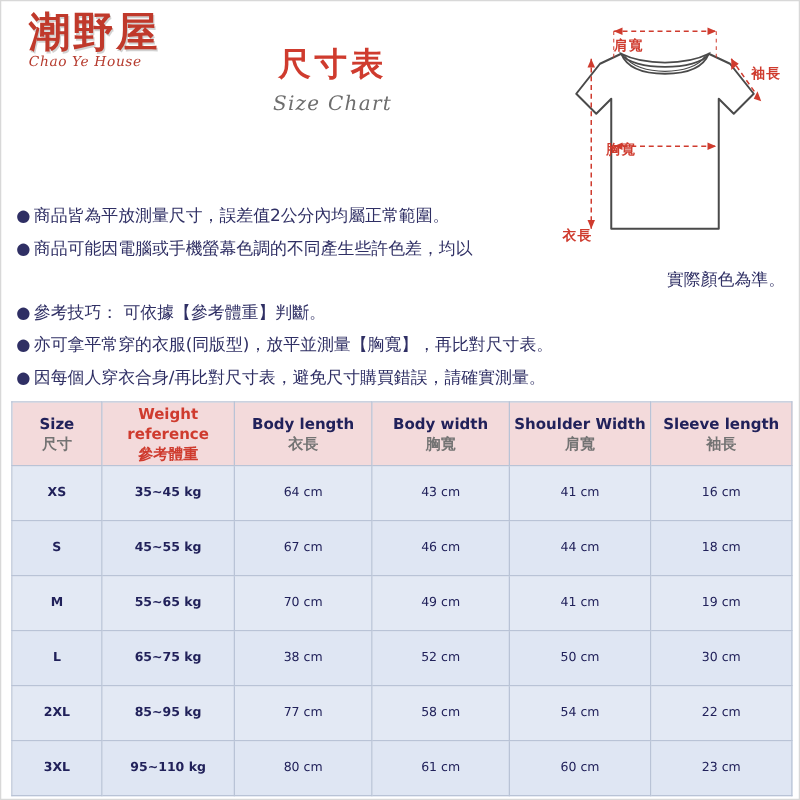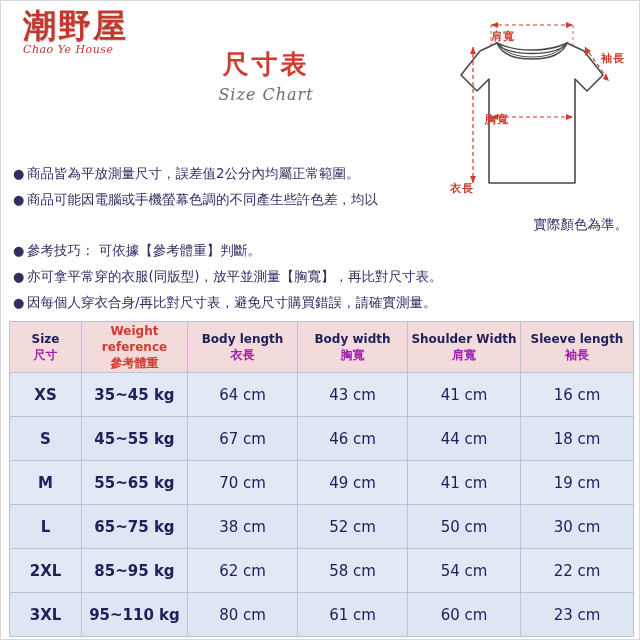--- a/index.html
+++ b/index.html
@@ -47,21 +47,21 @@
     font-style: italic;
     color: #b63b2e;
     margin-top: 2px;
     letter-spacing: 0.5px;
   }
 
   
   .title-block {
     position: absolute;
     left: 150px;
-    top: 48px;
+    top: 36px;
     width: 230px;
     text-align: center;
   }
   .title-cn {
     font-size: 26px;
     font-weight: bold;
     color: #cf3b2e;
     letter-spacing: 3px;
     line-height: 30px;
   }
@@ -128,32 +128,32 @@
     top: 320px;
     width: 624px;
     border-collapse: collapse;
     table-layout: fixed;
   }
   table.size-table th,
   table.size-table td {
     border: 1px solid #b9c3d6;
     text-align: center;
     vertical-align: middle;
-    font-size: 15px;
+    font-size: 10px;
     color: #21215a;
   }
   table.size-table thead th {
     background: #f3dadb;
     height: 42px;
     font-weight: bold;
     line-height: 16px;
     font-size: 12px;
   }
   thead th .hdr-en { display: block; color: #21215a; }
-  thead th .hdr-cn { display: block; color: #a21caf; }
+  thead th .hdr-cn { display: block; color: #737373; }
   thead th.hdr-weight .hdr-en,
   thead th.hdr-weight .hdr-cn { color: #cf3b2e; }
   table.size-table tbody td { height: 41px; background: #e3e9f4; }
   table.size-table tbody tr:nth-child(even) td { background: #dfe6f3; }
   td.col-weight { color: #cf3b2e; font-weight: bold; }
   td.col-size { font-weight: bold; }
   .col-w1 { width: 72px; }
   .col-w2 { width: 106px; }
   .col-w3 { width: 110px; }
   .col-w4 { width: 110px; }
@@ -300,21 +300,21 @@
         <td class="col-size">L</td>
         <td class="col-weight">65~75 kg</td>
         <td>38 cm</td>
         <td>52 cm</td>
         <td>50 cm</td>
         <td>30 cm</td>
       </tr>
       <tr>
         <td class="col-size">2XL</td>
         <td class="col-weight">85~95 kg</td>
-        <td>62 cm</td>
+        <td>77 cm</td>
         <td>58 cm</td>
         <td>54 cm</td>
         <td>22 cm</td>
       </tr>
       <tr>
         <td class="col-size">3XL</td>
         <td class="col-weight">95~110 kg</td>
         <td>80 cm</td>
         <td>61 cm</td>
         <td>60 cm</td>

